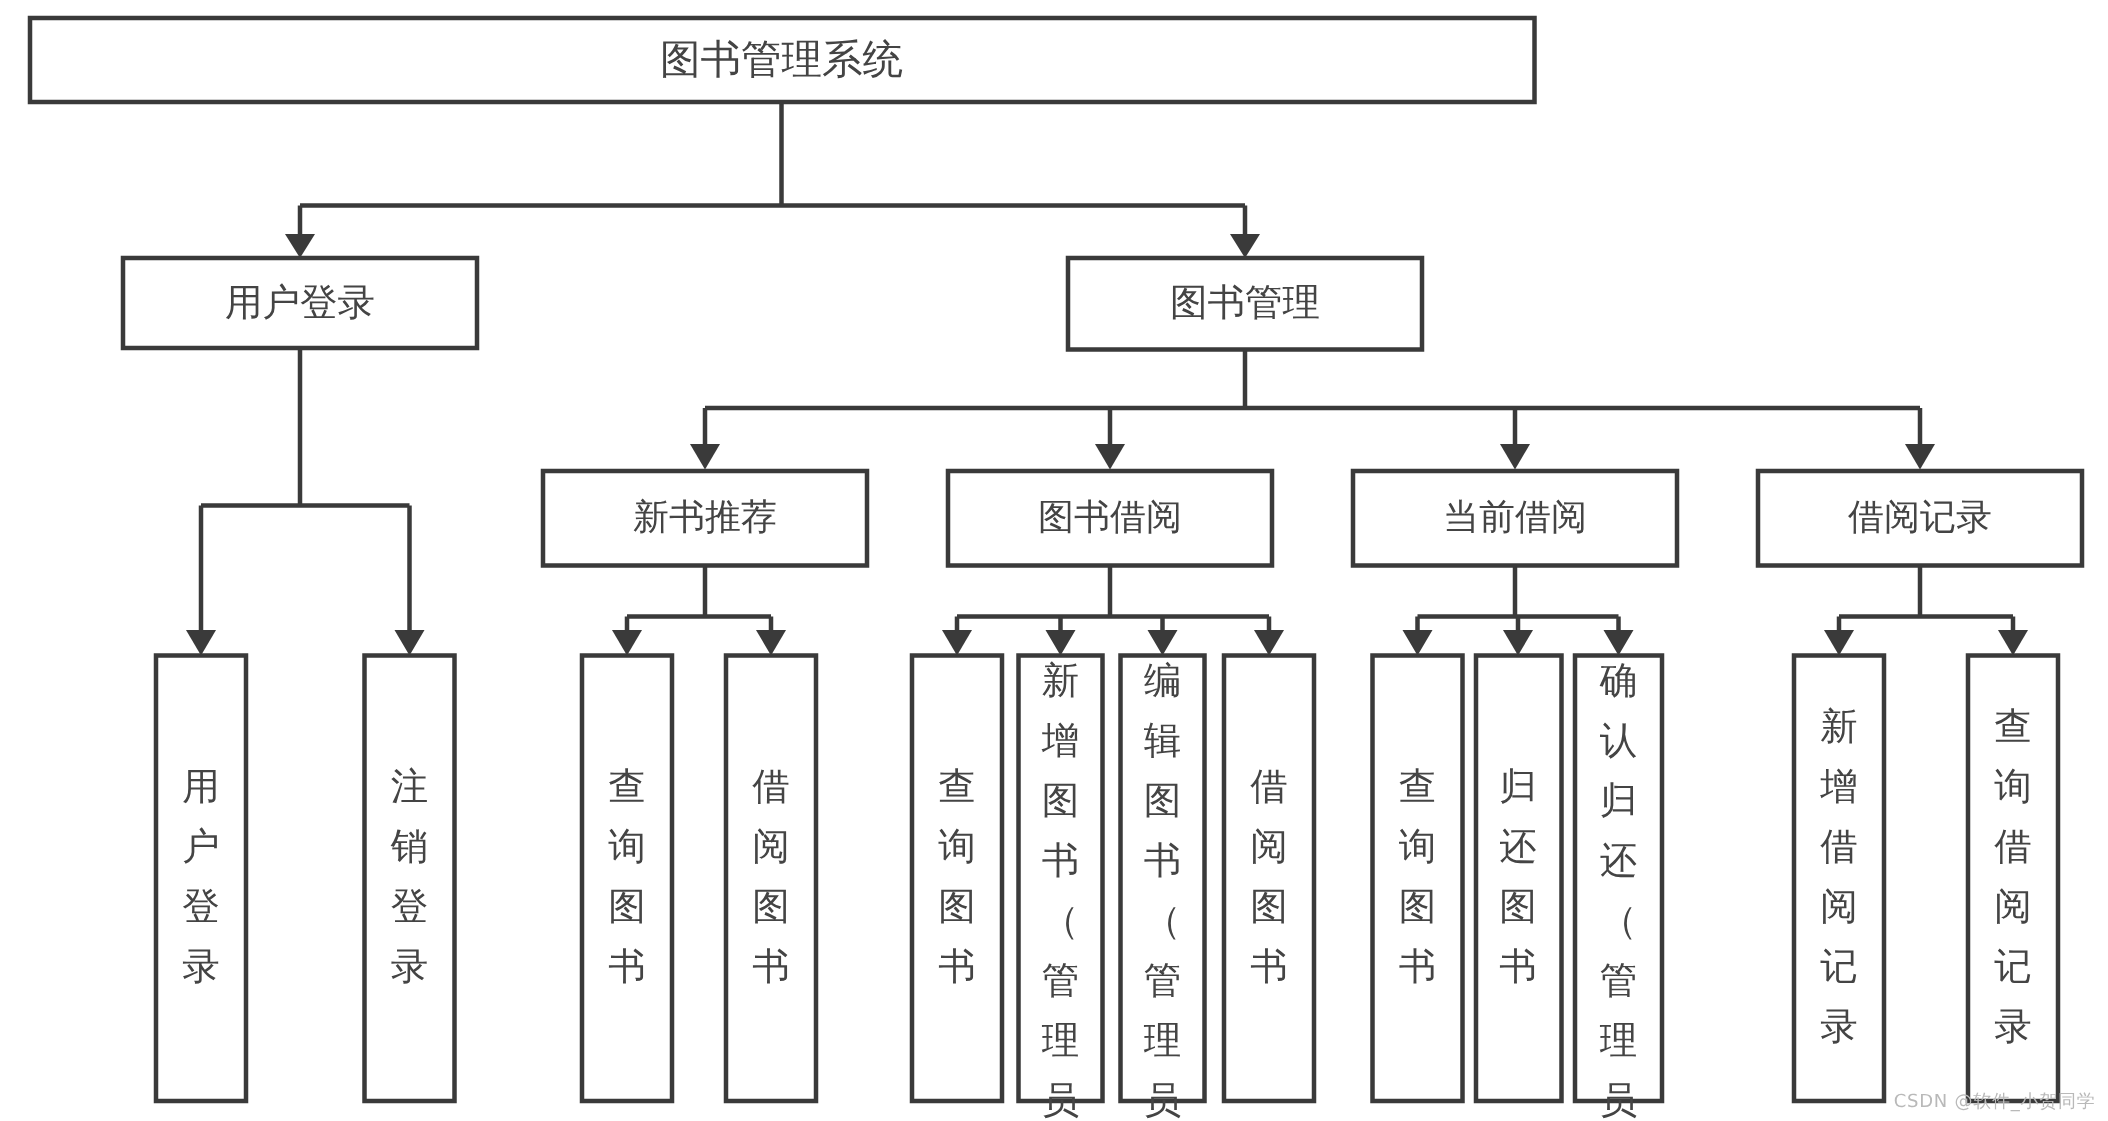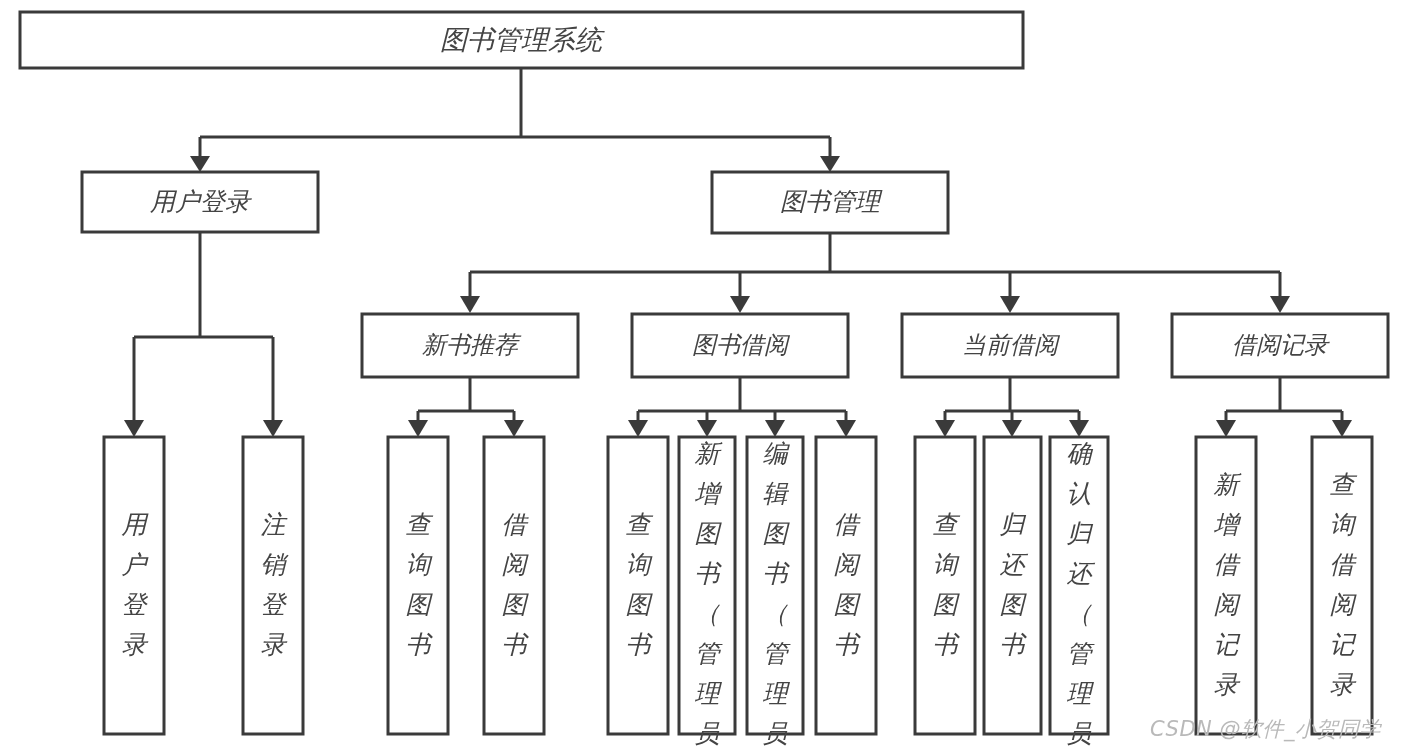--- a/index.html
+++ b/index.html
@@ -10,21 +10,20 @@
   }
   body {
     font-family: "DejaVu Sans", "Liberation Sans", sans-serif;
   }
   #diagram-root {
     position: relative;
     width: 1405px;
     height: 747px;
     background: #ffffff;
     overflow: hidden;
-    font-style: italic;
   }
   svg.diagram-canvas {
     position: absolute;
     left: 0;
     top: 0;
     width: 1405px;
     height: 747px;
   }
   .node-rect {
     fill: #ffffff;
@@ -47,23 +46,23 @@
     font-weight: normal;
     text-anchor: middle;
     dominant-baseline: middle;
   }
   .label-title { font-size: 27px; }
   .label-l1 { font-size: 25px; }
   .label-l2 { font-size: 24px; }
   .label-leaf { font-size: 25px; }
   .watermark {
     position: absolute;
-    right: 24px;
+    right: 8px;
     bottom: 4px;
-    font-size: 21px;
+    font-size: 12px;
     color: #b9b9b9;
     font-family: "DejaVu Sans", "Liberation Sans", sans-serif;
     white-space: nowrap;
     letter-spacing: 0.5px;
     pointer-events: none;
   }
 </style>
 </head>
 <body>
 

